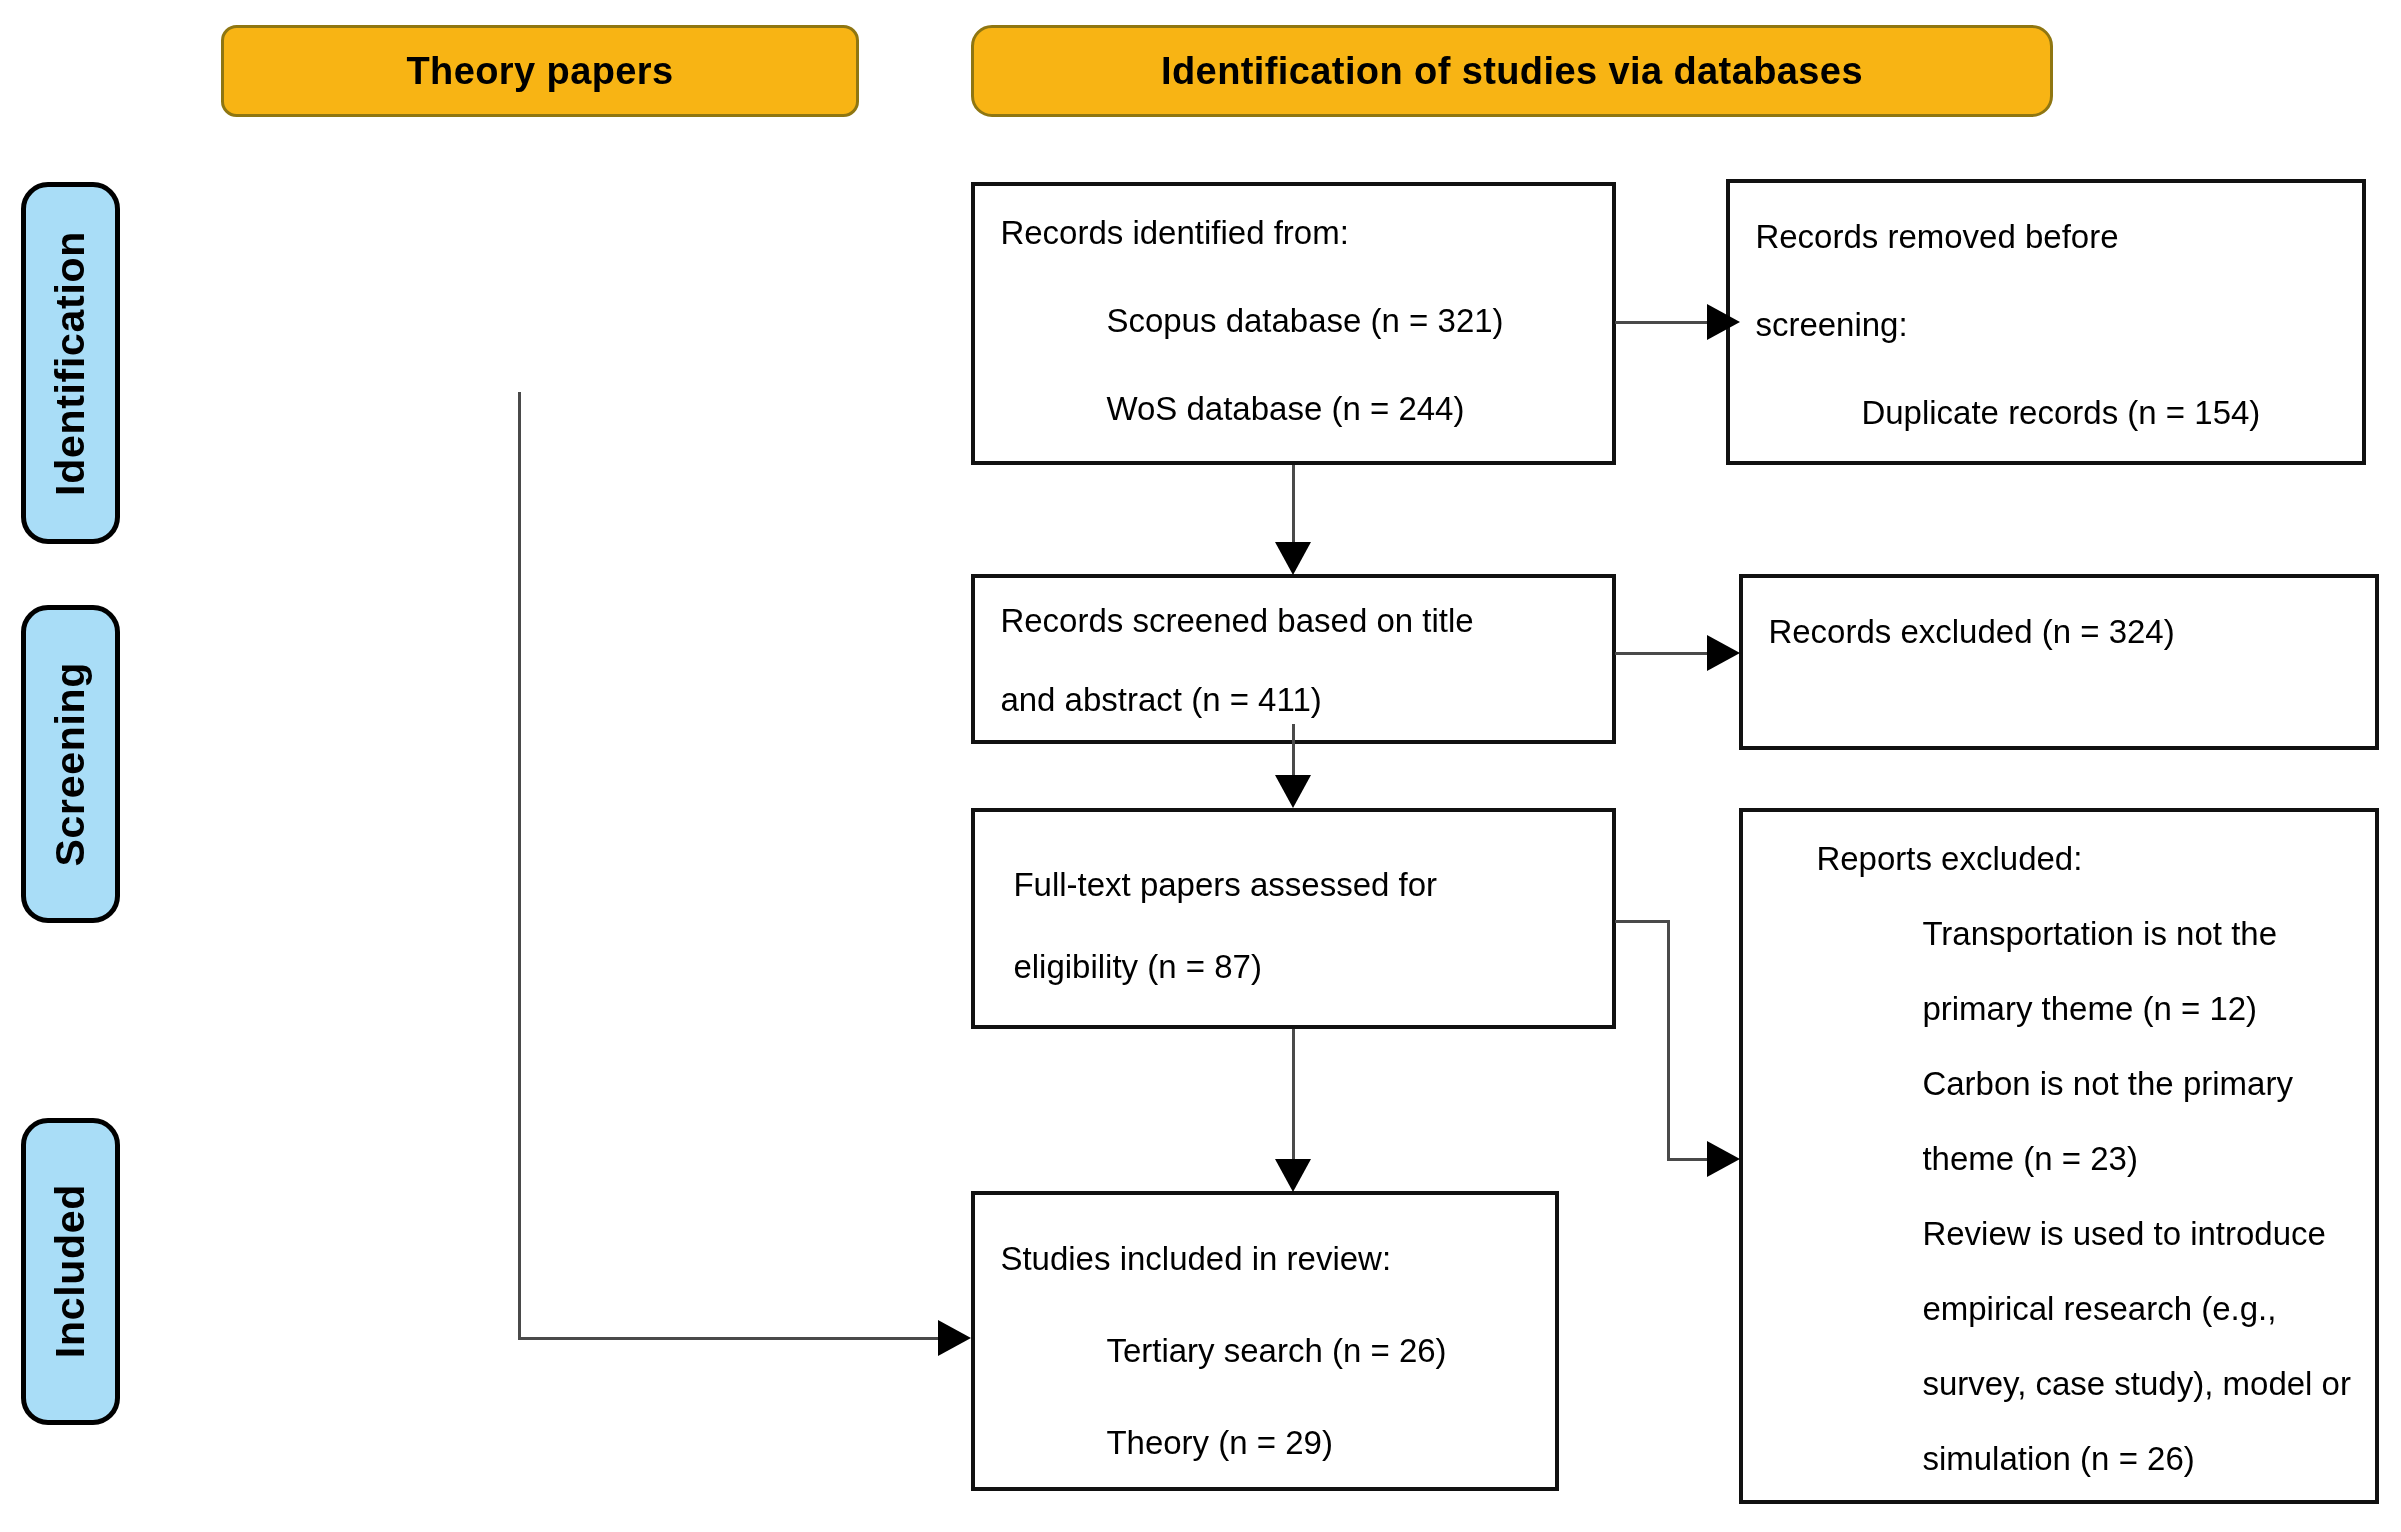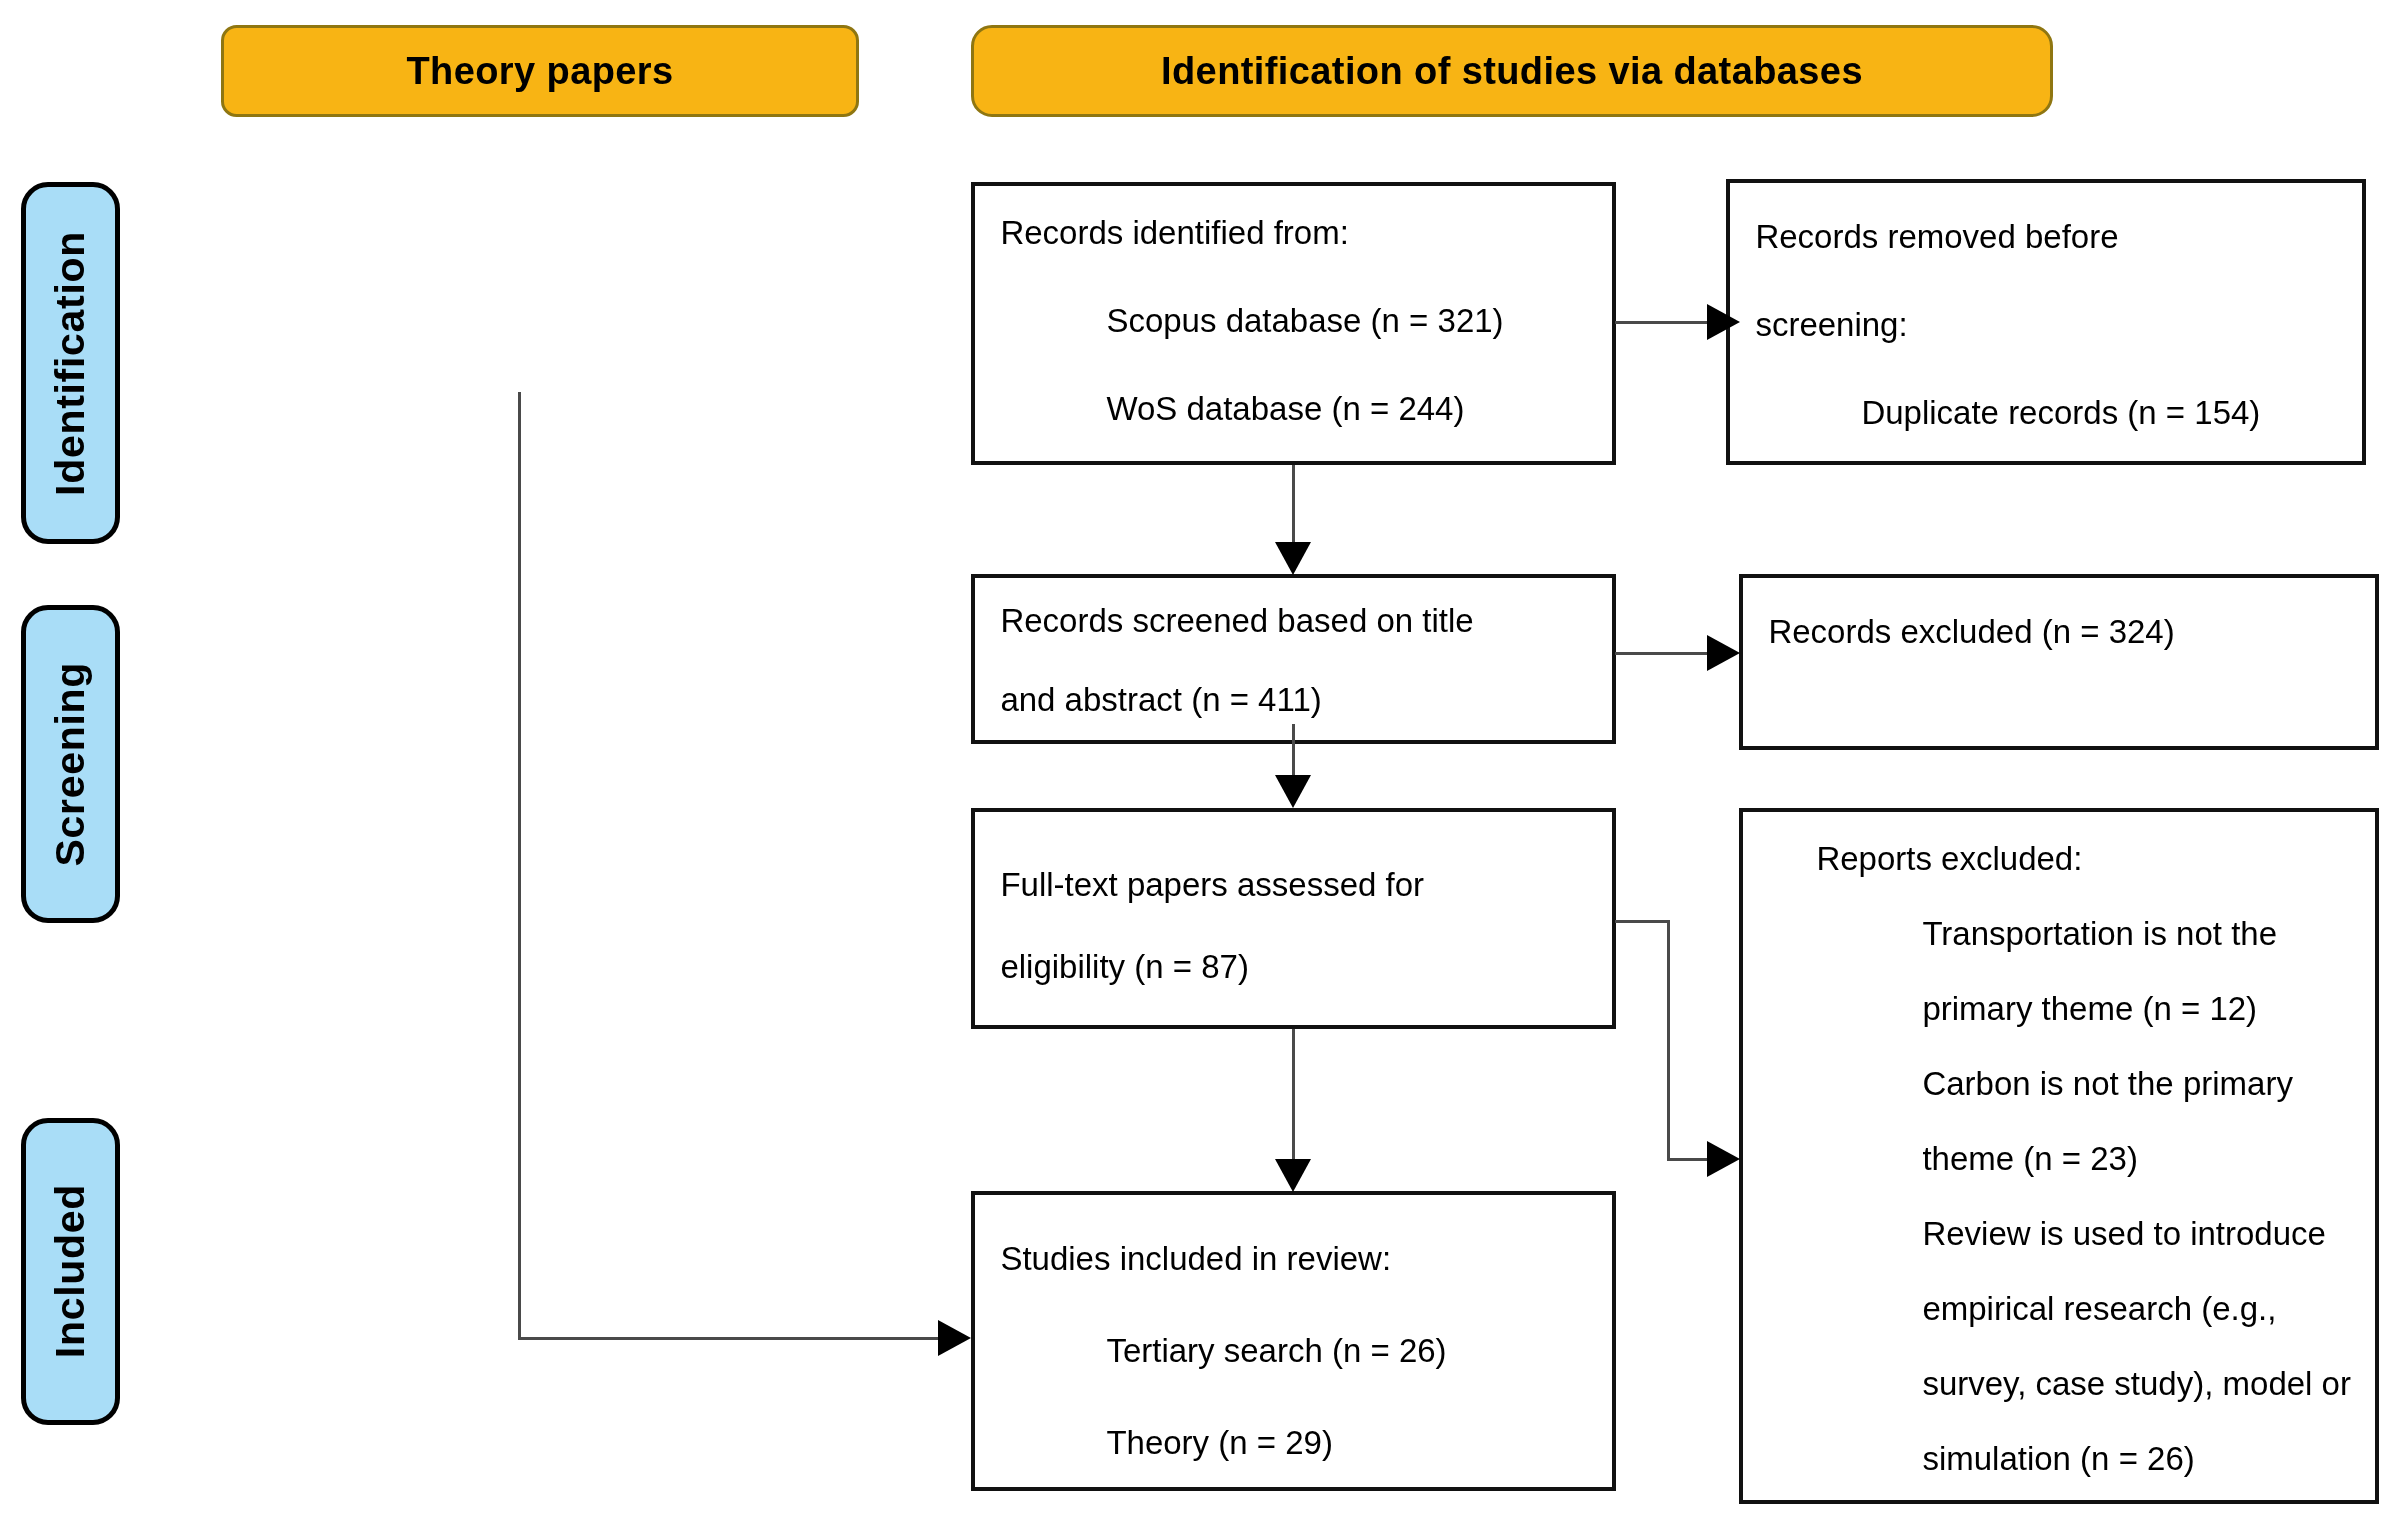--- a/index.html
+++ b/index.html
@@ -85,26 +85,26 @@
   #box-removed   { left: 1714px; top: 179px;  width: 640px; height: 286px; margin-left: 12px; --lh: 88px; }
   #box-removed .box-text { padding-top: 10px; }
 
   #box-screened  { left: 971px; top: 574px;  width: 645px; height: 170px; }
   #box-screened .box-text { padding-top: 2.8px; }
 
   #box-excluded  { left: 1739px; top: 574px;  width: 640px; height: 176px; }
   #box-excluded .box-text { padding-top: 14px; }
 
   #box-fulltext  { left: 971px; top: 808px; width: 645px; height: 221px; --lh: 82px; }
-  #box-fulltext .box-text { padding-top: 32px; }
+  #box-fulltext .box-text { padding-top: 32px; margin-left: 13px; }
 
   #box-reports   { left: 1739px; top: 808px; width: 640px; height: 696px; --lh: 75px; }
   #box-reports .box-text { padding-top: 8.5px; margin-left: 48px; }
 
-  #box-studies   { left: 971px; top: 1191px; width: 645px; height: 300px; --lh: 92px; }
+  #box-studies   { left: 971px; top: 1191px; width: 588px; height: 300px; --lh: 92px; }
   #box-studies .box-text { padding-top: 18.4px; }
 
   
   .seg { position: absolute; background: var(--arrow); }
   .ah-right {
     position: absolute; width: 0; height: 0;
     border-top: 18.4px solid transparent;
     border-bottom: 18.4px solid transparent;
     border-left: 33px solid #000;
   }

